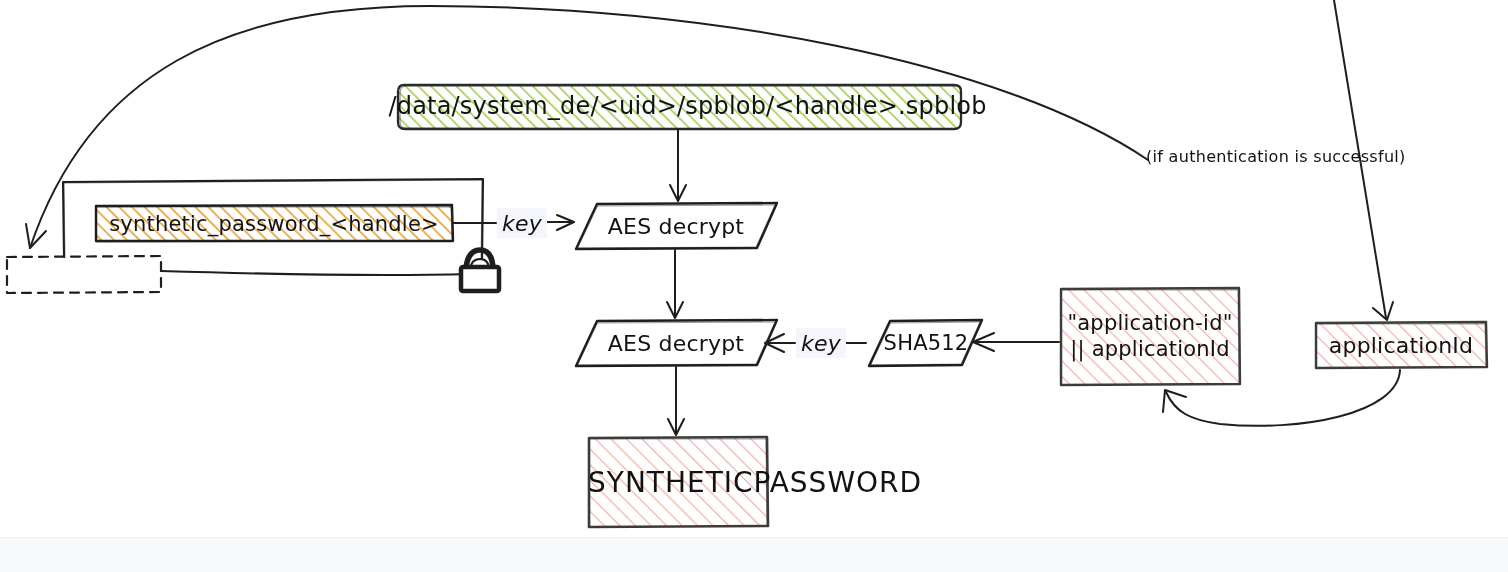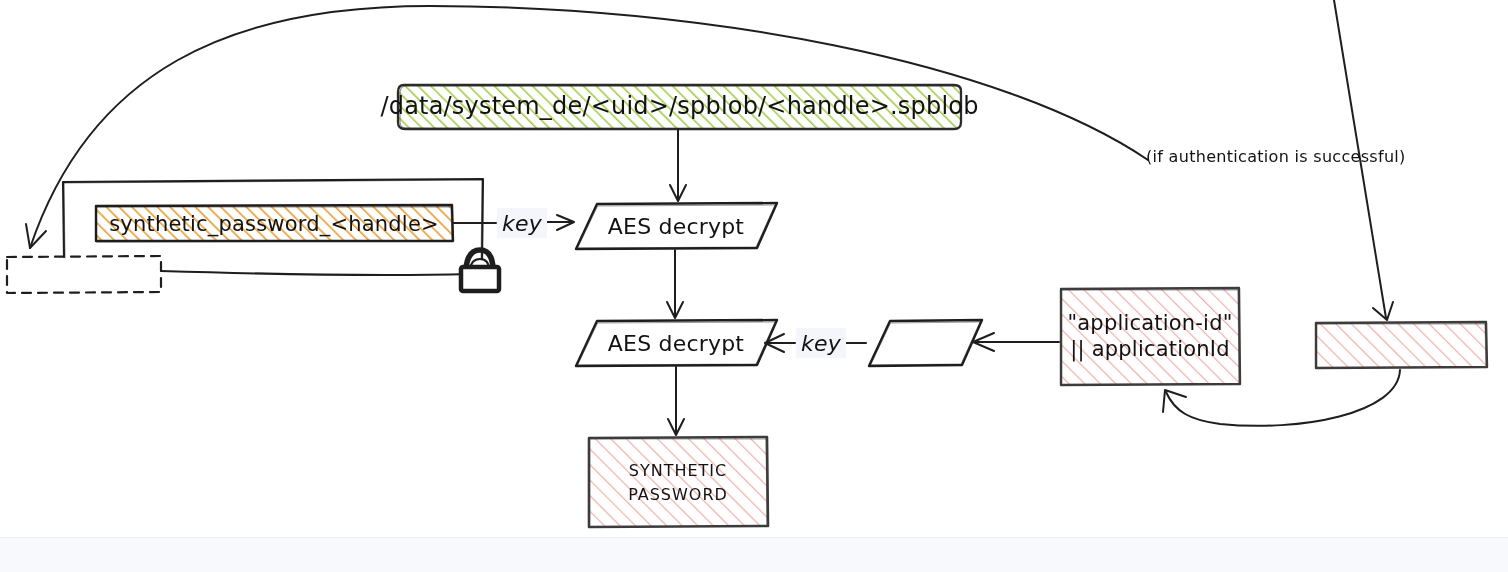--- a/index.html
+++ b/index.html
@@ -194,39 +194,41 @@
 
       <g>
         <path d="M466 268 q2 -18 14 -18 q12 0 13 18" fill="none" stroke="#1e1e1e" stroke-width="5.5"></path>
         <path d="M470 270 q1 -11 10 -11 q9 0 9 11" fill="#ffffff" stroke="#1e1e1e" stroke-width="2"></path>
         <rect x="461" y="267" width="38" height="24" rx="2" fill="#ffffff" stroke="#1e1e1e" stroke-width="4.5"></rect>
       </g>
 
     </g>
   </svg>
 
-  <div class="node-label" style="left:398px; top:84px; width:563px; height:44px; font-size:24px;">/data/system_de/&lt;uid&gt;/spblob/&lt;handle&gt;.spblob</div>
+  <div class="node-label" style="left:398px; top:84px; width:563px; height:44px; font-size:24px;padding-left:8px;">/data/system_de/&lt;uid&gt;/spblob/&lt;handle&gt;.spblob</div>
 
   <div class="node-label" style="left:95px; top:205px; width:358px; height:37px; font-size:21px;">synthetic_password_&lt;handle&gt;</div>
 
 
   <div class="node-label" style="left:575px; top:203px; width:202px; height:46px; font-size:22px;">AES decrypt</div>
 
   <div class="node-label" style="left:575px; top:320px; width:202px; height:46px; font-size:22px;">AES decrypt</div>
 
+  <div class="node-label" style="left:870px; top:320px; width:112px; height:46px; font-size:21px;">SHA512</div>
 
   <div class="node-label" style="left:1060px; top:288px; width:180px; height:98px; font-size:21px;
               flex-direction:column; line-height:1.22;">
     <span>"application-id"</span>
     <span>|| applicationId</span>
   </div>
 
-
-  <div class="node-label" style="left:588px; top:437px; width:180px; height:91px; font-size:16px;
-              flex-direction:column; line-height:1.5; letter-spacing:1px;">
+  <div class="node-label" style="left:1315px; top:322px; width:172px; height:47px; font-size:22px;">applicationId</div>
+
+  <div class="node-label" style="left:588px; top:437px; width:180px; height:91px; font-size:28px;
+              line-height:1.5; letter-spacing:1px;justify-content:space-between;">
     <span>SYNTHETIC</span>
     <span>PASSWORD</span>
   </div>
 
   <div class="edge-label" style="left:497px; top:208px; width:44px; height:30px; font-size:22px;">key</div>
 
   <div class="edge-label" style="left:796px; top:328px; width:44px; height:30px; font-size:22px;">key</div>
 
   <div class="annot" style="left:1146px; top:147px; font-size:16px;">(if authentication is successful)</div>
 

